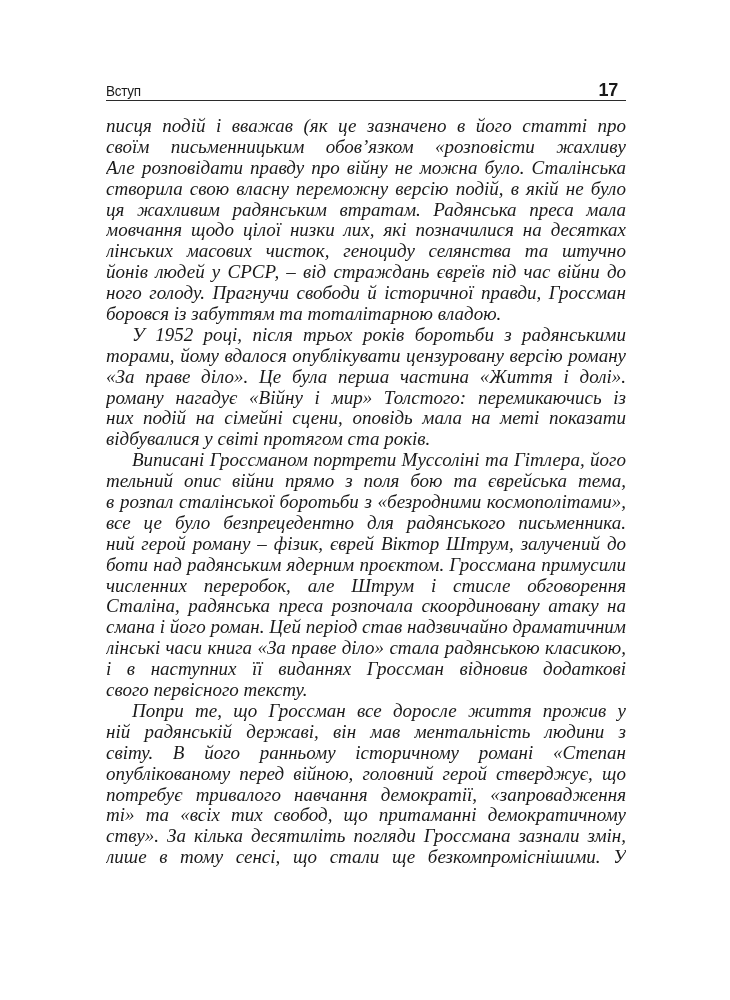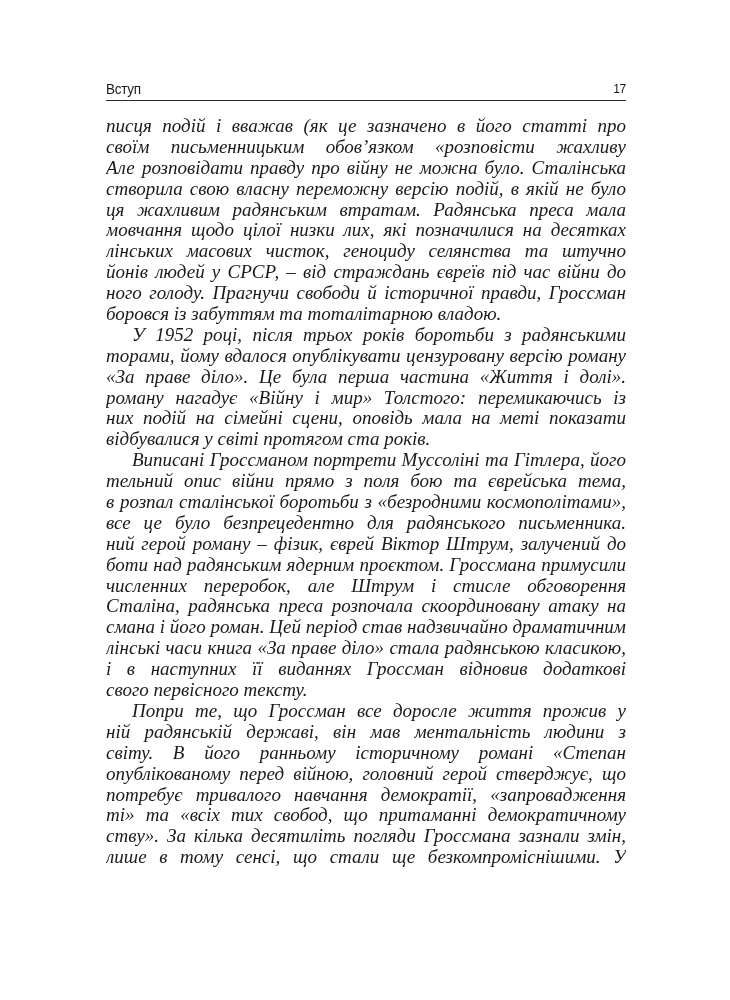--- a/index.html
+++ b/index.html
@@ -10,39 +10,39 @@
     width: 730px;
     height: 1000px;
     margin: 0 auto;
     background: var(--page-bg, #ffffff);
     overflow: hidden;
   }
 
   .header {
     position: absolute;
     left: 106px;
-    right: 104px;
+    right: 112px;
     top: 80px;
     display: flex;
     justify-content: space-between;
     align-items: center;
     font-family: "Liberation Sans", sans-serif;
     color: var(--text, #1a1a1a);
   }
   .running-head {
     display: inline-block;
     font-size: 15px;
     letter-spacing: -0.3px;
     transform: scaleX(0.9);
     transform-origin: left bottom;
   }
   .page-num {
     display: inline-block;
-    font-size: 12px;
-    font-weight: normal;
+    font-size: 18px;
+    font-weight: bold;
     letter-spacing: -0.3px;
   }
   .rule {
     position: absolute;
     left: 106px;
     right: 104px;
     top: 100px;
     border-top: 1.6px solid var(--rule, #2b2b2b);
   }
 

